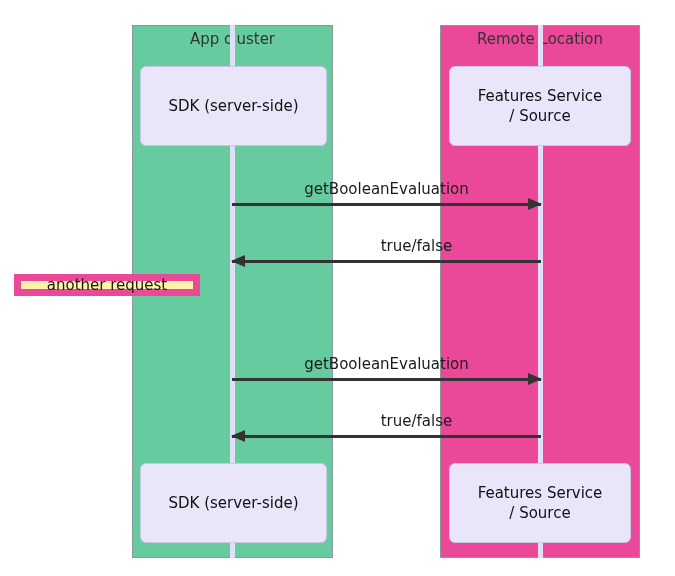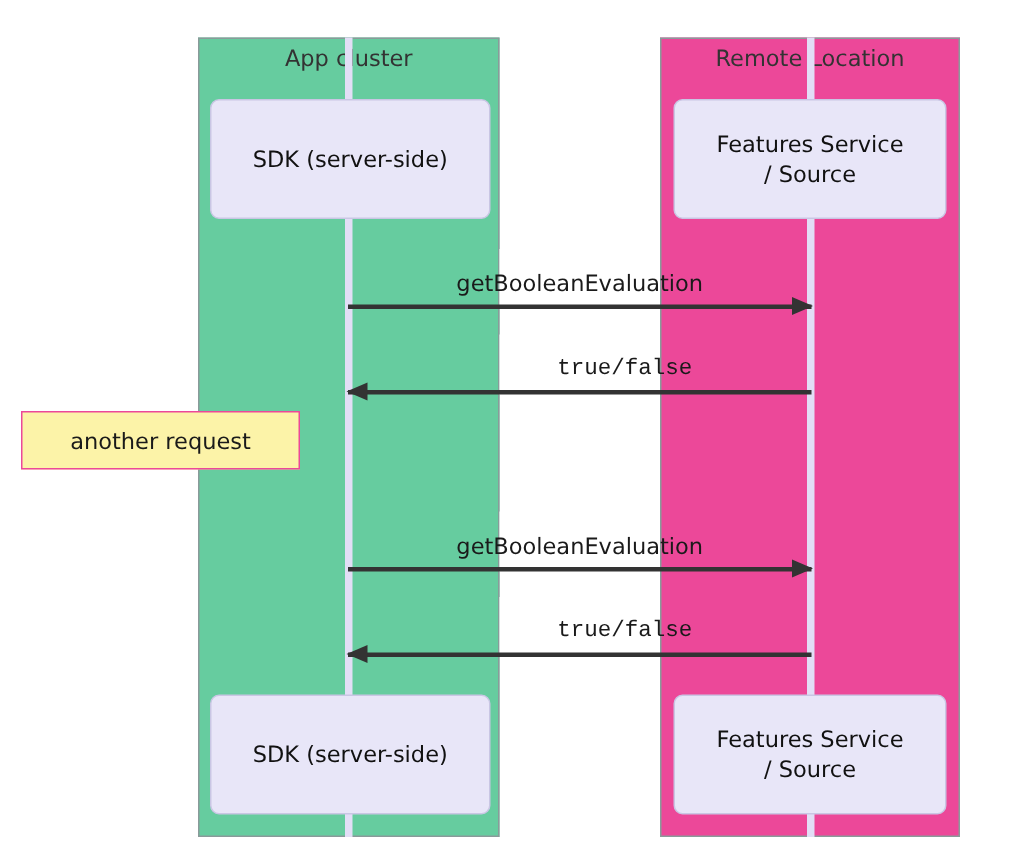--- a/index.html
+++ b/index.html
@@ -135,21 +135,20 @@
     width: 309px;
   }
   .message.req .msg-label { left: 0; right: 0; }
   .message.req1 { top: 166px; }
   .message.req2 { top: 341px; }
 
   
   .message.res {
     left: 232px;
     width: 309px;
-    font-family: Liberation Mono, monospace;
   }
   .message.res .msg-label { left: 60px; right: 0; }
   .message.res1 { top: 223px; }
   .message.res2 { top: 398px; }
 
   
   .label-bg {
     position: absolute;
     background: #ffffff;
     top: 0;
@@ -158,24 +157,24 @@
   .label-bg.req2 { left: 333px; top: 341px; width: 107px; height: 40px; }
   .label-bg.res1 { left: 333px; top: 223px; width: 107px; height: 40px; }
   .label-bg.res2 { left: 333px; top: 398px; width: 107px; height: 40px; }
 
   
   .note {
     position: absolute;
     left: 14px;
     top: 274px;
     width: 186px;
-    height: 39px;
+    height: 22px;
     box-sizing: border-box;
     background: #fcf3a8;
-    border: 1px solid #ec4899;
+    border: 7px solid #ec4899;
     display: flex;
     align-items: center;
     justify-content: center;
     font-size: 15px;
     color: #1a1a1a;
     white-space: nowrap;
   }
 </style>
 </head>
 <body>

